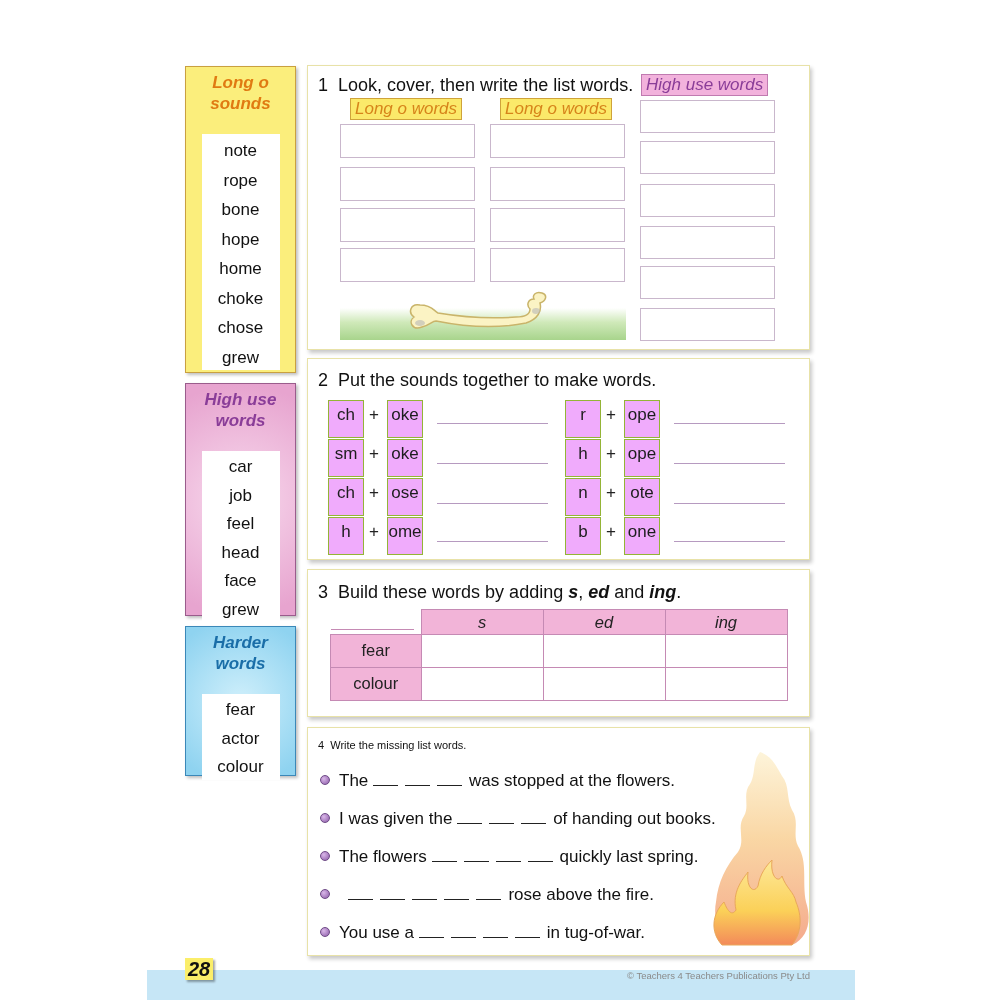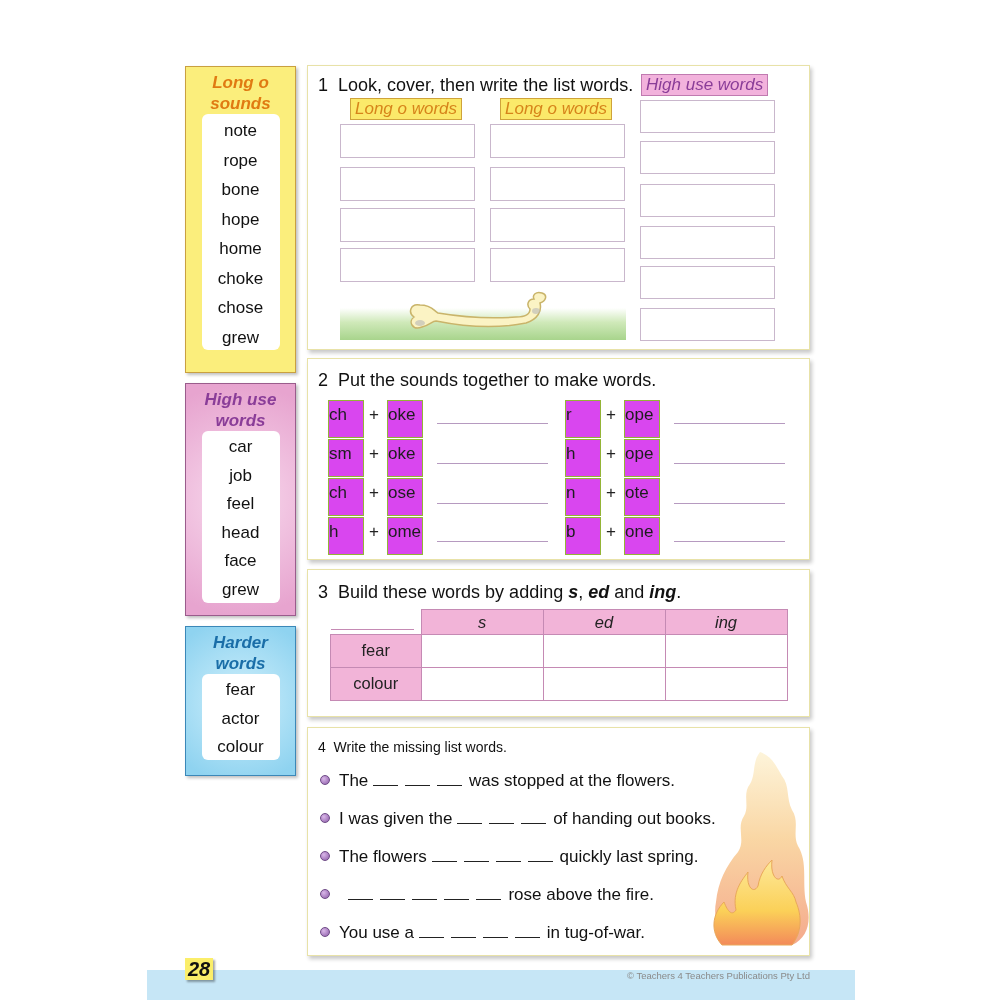--- a/index.html
+++ b/index.html
@@ -16,21 +16,21 @@
   .banner-line-right { position: absolute; left: 425px; top: 42px; width: 283px; height: 5px;
     background: linear-gradient(90deg, #b9d94a, #e9f6c2 60%, #b9d94a); border-top: 1px solid #6b8f2a; border-bottom: 1px solid #2d5e86; }
   .banner-title { position: absolute; left: 276px; top: 14px; font-size: 33px; font-weight: bold; font-style: italic;
     color: #f4f9b8; letter-spacing: 1px; font-family: "DejaVu Sans", sans-serif;
     text-shadow: 2px 2px 0 #2a4f2a, -1px -1px 0 #2a4f2a, 1px -1px 0 #2a4f2a, -1px 1px 0 #2a4f2a; transform: scaleY(1.05); }
   .banner-title .sc { font-size: 26px; }
 
   
   .wbox { position: absolute; left: 38px; width: 111px; border: 1px solid #b9924a; box-shadow: 2px 2px 3px rgba(0,0,0,0.25); }
   .wbox .wtitle { text-align: center; font-weight: bold; font-style: italic; font-size: 17px; line-height: 21px; padding-top: 5px; }
-  .wbox .wlist { margin: 0 auto 0; width: 78px; background: #fff; text-align: center; padding: 2px 0 4px; border-radius: 6px; }
+  .wbox .wlist { margin: 20px auto 0; width: 78px; background: #fff; text-align: center; padding: 2px 0 4px; }
   .wbox .wlist div { font-size: 17px; line-height: 29.5px; color: #111; }
 
   .box-long { top: 66px; height: 307px; background: #fbee7c; border-color: #c9a040; }
   .box-long .wtitle { color: #e07a12; }
   .box-long .wlist { height: 236px; }
 
   .box-high { top: 383px; height: 233px; background: radial-gradient(circle at center, #f6d4ea 10%, #e7a4cf 90%); border-color: #9a5c8c; }
   .box-high .wtitle { color: #8a3d98; }
   .box-high .wlist { height: 172px; }
   .box-high .wlist div { line-height: 28.5px; }
@@ -57,37 +57,37 @@
   .tag-yellow { background: #fbe96a; border: 1px solid #cfa33a; color: #d6841a; }
   .tag-pink { background: #f2b2dc; border: 1px solid #c07ab0; color: #8a3d98; }
   .wbx { position: absolute; width: 135px; height: 34px; border: 1px solid #c9b7cc; background: #fff; }
   .wbx-h { width: 135px; height: 33px; }
   .grass { position: absolute; left: 32px; top: 242px; width: 286px; height: 32px; background: linear-gradient(180deg, #ffffff 0%, #cfe9b9 45%, #a8d48c 100%); }
   .bone { position: absolute; left: 98px; top: 225px; }
 
   
   .s2 { top: 358px; height: 202px; }
   .s2 .sec-title { top: 11px; text-align: center; }
-  .chip { position: absolute; width: 36px; height: 38px; background: #d946ef; border: 1px solid #94b436; font-size: 17px; line-height: 28px; text-align: left; color: #1d1d1d; }
+  .chip { position: absolute; width: 36px; height: 38px; background: #f0abfc; border: 1px solid #94b436; font-size: 17px; line-height: 28px; text-align: center; color: #1d1d1d; }
   .plus { position: absolute; font-size: 17px; line-height: 30px; color: #222; }
   .aline { position: absolute; width: 111px; height: 1px; background: #b69ac0; }
 
   
   .s3 { top: 569px; height: 148px; }
   .s3 .sec-title { top: 12px; }
   .tbl { position: absolute; left: 22px; top: 39px; border-collapse: collapse; }
   .tbl td, .tbl th { border: 1px solid #c58ab4; font-size: 16.5px; text-align: center; color: #222; font-weight: normal; }
   .tbl th { background: #f2b4d8; height: 20px; font-style: italic; width: 122px; line-height: 18px; }
   .tbl th.blank { background: transparent; border: none; border-bottom: 1px solid #c58ab4; width: 83px; }
   .tbl td { height: 33px; background: #fff; }
   .tbl td.rowhead { background: #f2b4d8; width: 83px; }
 
   
   .s4 { top: 727px; height: 229px; overflow: hidden; }
-  .s4 .sec-title { top: 11px; font-size: 14px; }
+  .s4 .sec-title { top: 11px; font-size: 11px; }
   .sent { position: absolute; left: 12px; font-size: 17px; color: #111; white-space: nowrap; }
   .bullet { display: inline-block; width: 10px; height: 10px; border-radius: 50%; background: radial-gradient(circle at 35% 35%, #d9b7e8, #8c5ca8); border: 1px solid #6e4a86; margin-right: 9px; vertical-align: 1px; }
   .blank { display: inline-block; width: 25px; border-bottom: 1px solid #222; margin-right: 7px; height: 14px; vertical-align: baseline; }
   .flame { position: absolute; left: 394px; top: 14px; }
 
   
   .footer-band { position: absolute; left: 0; top: 970px; width: 708px; height: 30px; background: #c6e6f6; }
   .page-num { position: absolute; left: 38px; top: 958px; background: #fbee6a; padding: 0 3px; font-size: 20px; font-style: italic; font-weight: bold; line-height: 22px; box-shadow: 2px 2px 2px rgba(0,0,0,0.35); color: #111; }
   .copyright { position: absolute; right: 45px; top: 970px; font-size: 9.5px; color: #8a8a8a; }
 </style>

